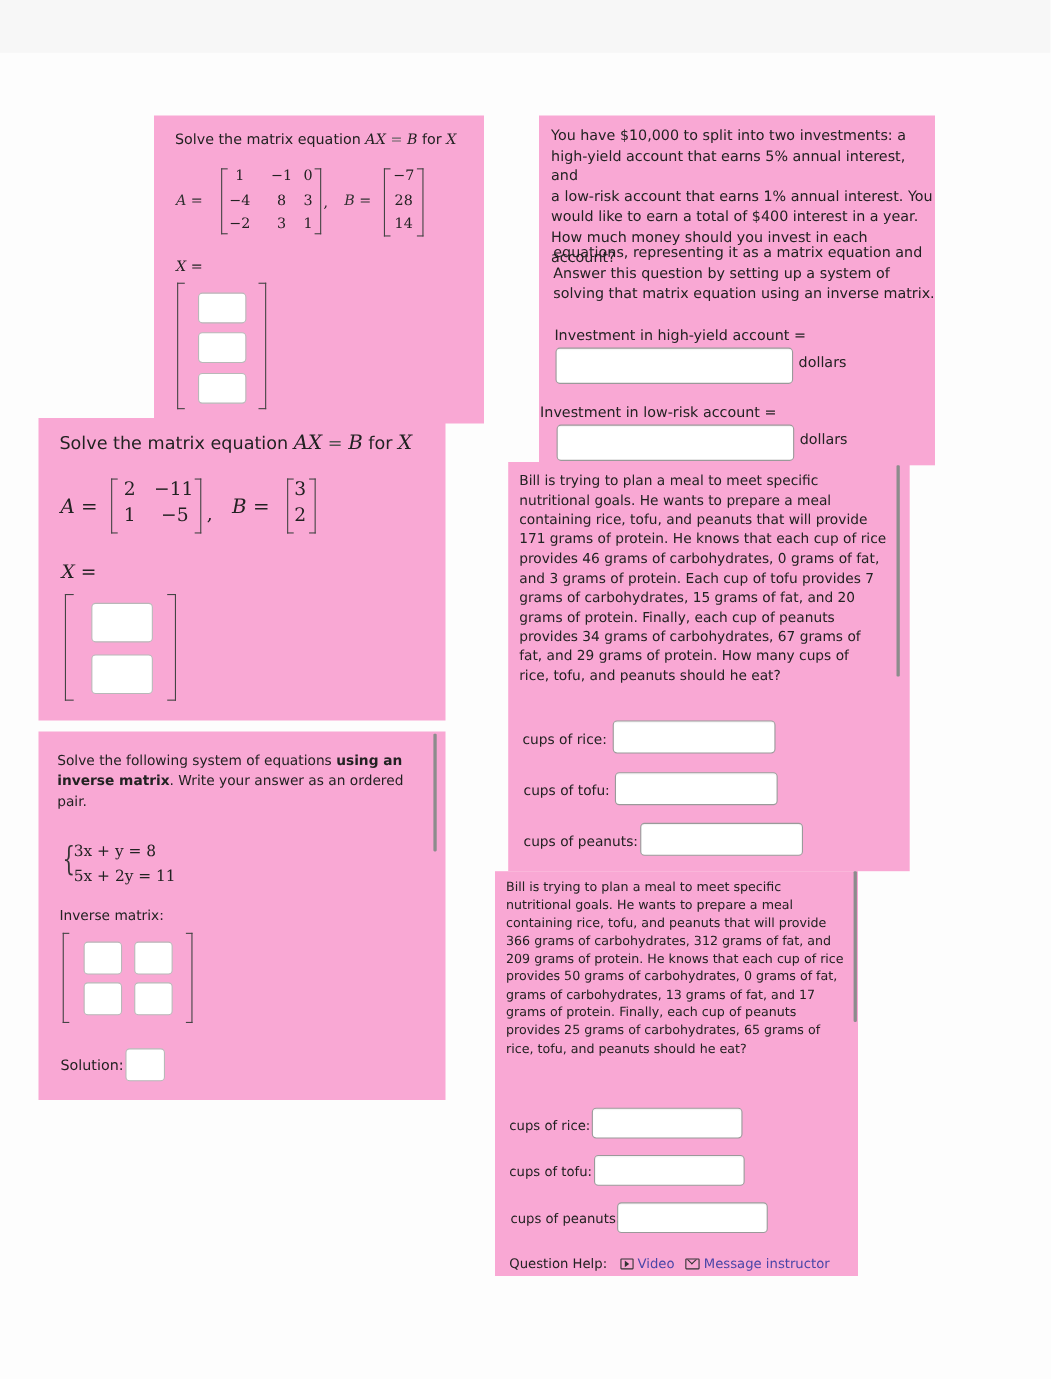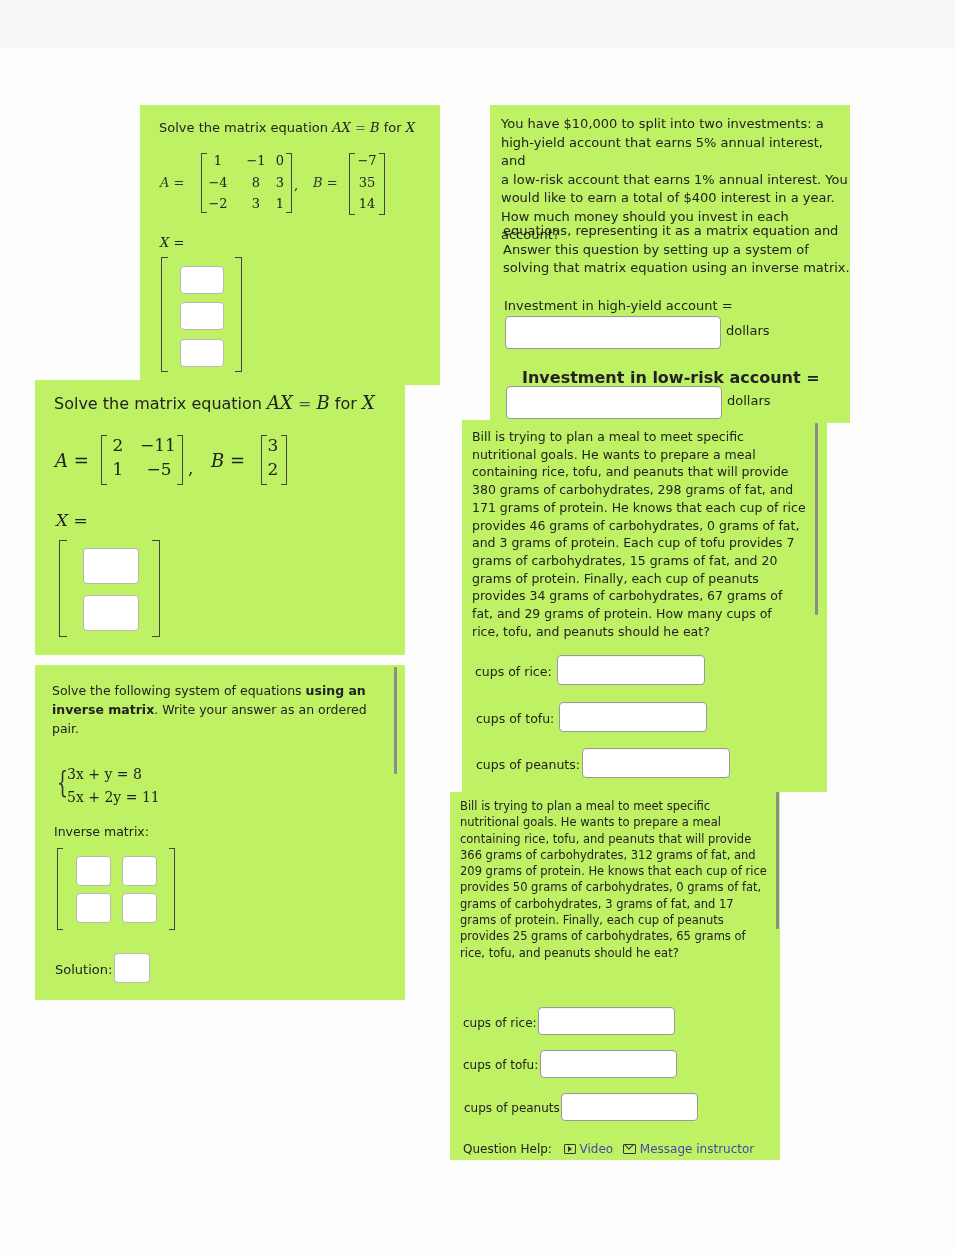--- a/index.html
+++ b/index.html
@@ -2,21 +2,21 @@
 <html><head>
 <meta charset="utf-8">
 <style>
   html, body { margin:0; padding:0; }
   body {
     width:955px; height:1254px; position:relative; overflow:hidden;
     background:#fdfdfd;
     font-family:"DejaVu Sans", sans-serif; color:#222;
   }
   .topband { position:absolute; left:0; top:0; width:955px; height:48px; background:#f7f7f7; }
-  .card { position:absolute; background:#bef264; }
+  .card { position:absolute; background:#f9a8d4; }
   .txt { position:absolute; white-space:nowrap; }
   .math { font-family:"DejaVu Serif", serif; }
   .it { font-style:italic; }
   .box {
     position:absolute; border:1.5px solid #b8b8b8; border-radius:4px; background:#fff;
     box-sizing:border-box;
   }
   .inbox {
     position:absolute; border:1px solid #9a9a9a; border-radius:4px; background:#fff;
     box-sizing:border-box; box-shadow: inset 0 1px 1px rgba(0,0,0,0.05);
@@ -57,21 +57,21 @@
     <span class="cell" style="left:5px;top:43px;">−2</span>
     <span class="cell" style="left:43px;top:43px;">3</span>
     <span class="cell" style="left:67px;top:43px;">1</span>
   </div>
   <div class="txt math" style="left:154px;top:72px;font-size:13px;">,</div>
   <div class="txt math it" style="left:173px;top:70px;font-size:13px;color:#333;">B =</div>
   <div class="brk l" style="left:209px;top:48px;width:6px;height:62px;"></div>
   <div class="brk r" style="left:239px;top:48px;width:6px;height:62px;"></div>
   <div class="math" style="position:absolute;left:214px;top:48px;font-size:13px;">
     <span class="cell" style="left:2px;top:0px;">−7</span>
-    <span class="cell" style="left:2px;top:22px;">35</span>
+    <span class="cell" style="left:2px;top:22px;">28</span>
     <span class="cell" style="left:2px;top:43px;">14</span>
   </div>
 
   <div class="txt" style="left:20px;top:130px;font-size:13px;">
     <span class="math it">X =</span>
   </div>
   <div class="brk l" style="left:21px;top:152px;width:7px;height:115px;"></div>
   <div class="brk r" style="left:95px;top:152px;width:7px;height:115px;"></div>
   <div class="box" style="left:40px;top:161px;width:44px;height:28px;"></div>
   <div class="box" style="left:40px;top:197px;width:44px;height:28px;"></div>
@@ -147,31 +147,30 @@
     <div>How much money should you invest in each account?</div>
   </div>
   <div class="para" style="left:13px;top:117px;width:350px;font-size:13px;line-height:18.5px;">
     <div>equations, representing it as a matrix equation and</div>
     <div>Answer this question by setting up a system of</div>
     <div>solving that matrix equation using an inverse matrix.</div>
   </div>
   <div class="txt" style="left:14px;top:193px;font-size:13px;">Investment in high-yield account =</div>
   <div class="inbox" style="left:15px;top:211px;width:216px;height:33px;"></div>
   <div class="txt" style="left:236px;top:218px;font-size:13px;">dollars</div>
-  <div class="txt" style="left:32px;top:263px;font-size:16px;font-weight:bold;">Investment in low-risk account =</div>
+  <div class="txt" style="left:1px;top:263px;font-size:13px;">Investment in low-risk account =</div>
   <div class="inbox" style="left:16px;top:281px;width:216px;height:33px;"></div>
   <div class="txt" style="left:237px;top:288px;font-size:13px;">dollars</div>
 </div>
 
 <div class="card" style="left:462px;top:420px;width:365px;height:372px;">
   <div class="para" style="left:10px;top:8px;width:345px;font-size:12.5px;line-height:17.7px;">
     <div>Bill is trying to plan a meal to meet specific</div>
     <div>nutritional goals. He wants to prepare a meal</div>
     <div>containing rice, tofu, and peanuts that will provide</div>
-    <div>380 grams of carbohydrates, 298 grams of fat, and</div>
     <div>171 grams of protein. He knows that each cup of rice</div>
     <div>provides 46 grams of carbohydrates, 0 grams of fat,</div>
     <div>and 3 grams of protein.  Each cup of tofu provides  7</div>
     <div>grams of carbohydrates, 15 grams of fat, and 20</div>
     <div>grams of protein. Finally, each cup of peanuts</div>
     <div>provides  34 grams of carbohydrates, 67 grams of</div>
     <div>fat, and 29 grams of protein.  How many cups of</div>
     <div>rice, tofu, and peanuts should he eat?</div>
   </div>
   <div class="txt" style="left:13px;top:244px;font-size:12.5px;">cups of rice:</div>
@@ -184,21 +183,21 @@
 <div class="vbar" style="left:815px;top:423px;height:192px;"></div>
 
 <div class="card" style="left:450px;top:792px;width:330px;height:368px;">
   <div class="para" style="left:10px;top:6px;width:325px;font-size:11.5px;line-height:16.3px;">
     <div>Bill is trying to plan a meal to meet specific</div>
     <div>nutritional goals. He wants to prepare a meal</div>
     <div>containing rice, tofu, and peanuts that will provide</div>
     <div>366 grams of carbohydrates, 312 grams of fat, and</div>
     <div>209 grams of protein. He knows that each cup of rice</div>
     <div>provides 50 grams of carbohydrates, 0 grams of fat,</div>
-    <div>grams of carbohydrates, 3 grams of fat, and 17</div>
+    <div>grams of carbohydrates, 13 grams of fat, and 17</div>
     <div>grams of protein. Finally, each cup of peanuts</div>
     <div>provides  25 grams of carbohydrates, 65 grams of</div>
     <div>rice, tofu, and peanuts should he eat?</div>
   </div>
   <div class="txt" style="left:13px;top:224px;font-size:12px;">cups of rice:</div>
   <div class="inbox" style="left:88px;top:215px;width:137px;height:28px;"></div>
   <div class="txt" style="left:13px;top:266px;font-size:12px;">cups of tofu:</div>
   <div class="inbox" style="left:90px;top:258px;width:137px;height:28px;"></div>
   <div class="txt" style="left:14px;top:309px;font-size:12px;">cups of peanuts:</div>
   <div class="inbox" style="left:111px;top:301px;width:137px;height:28px;"></div>

